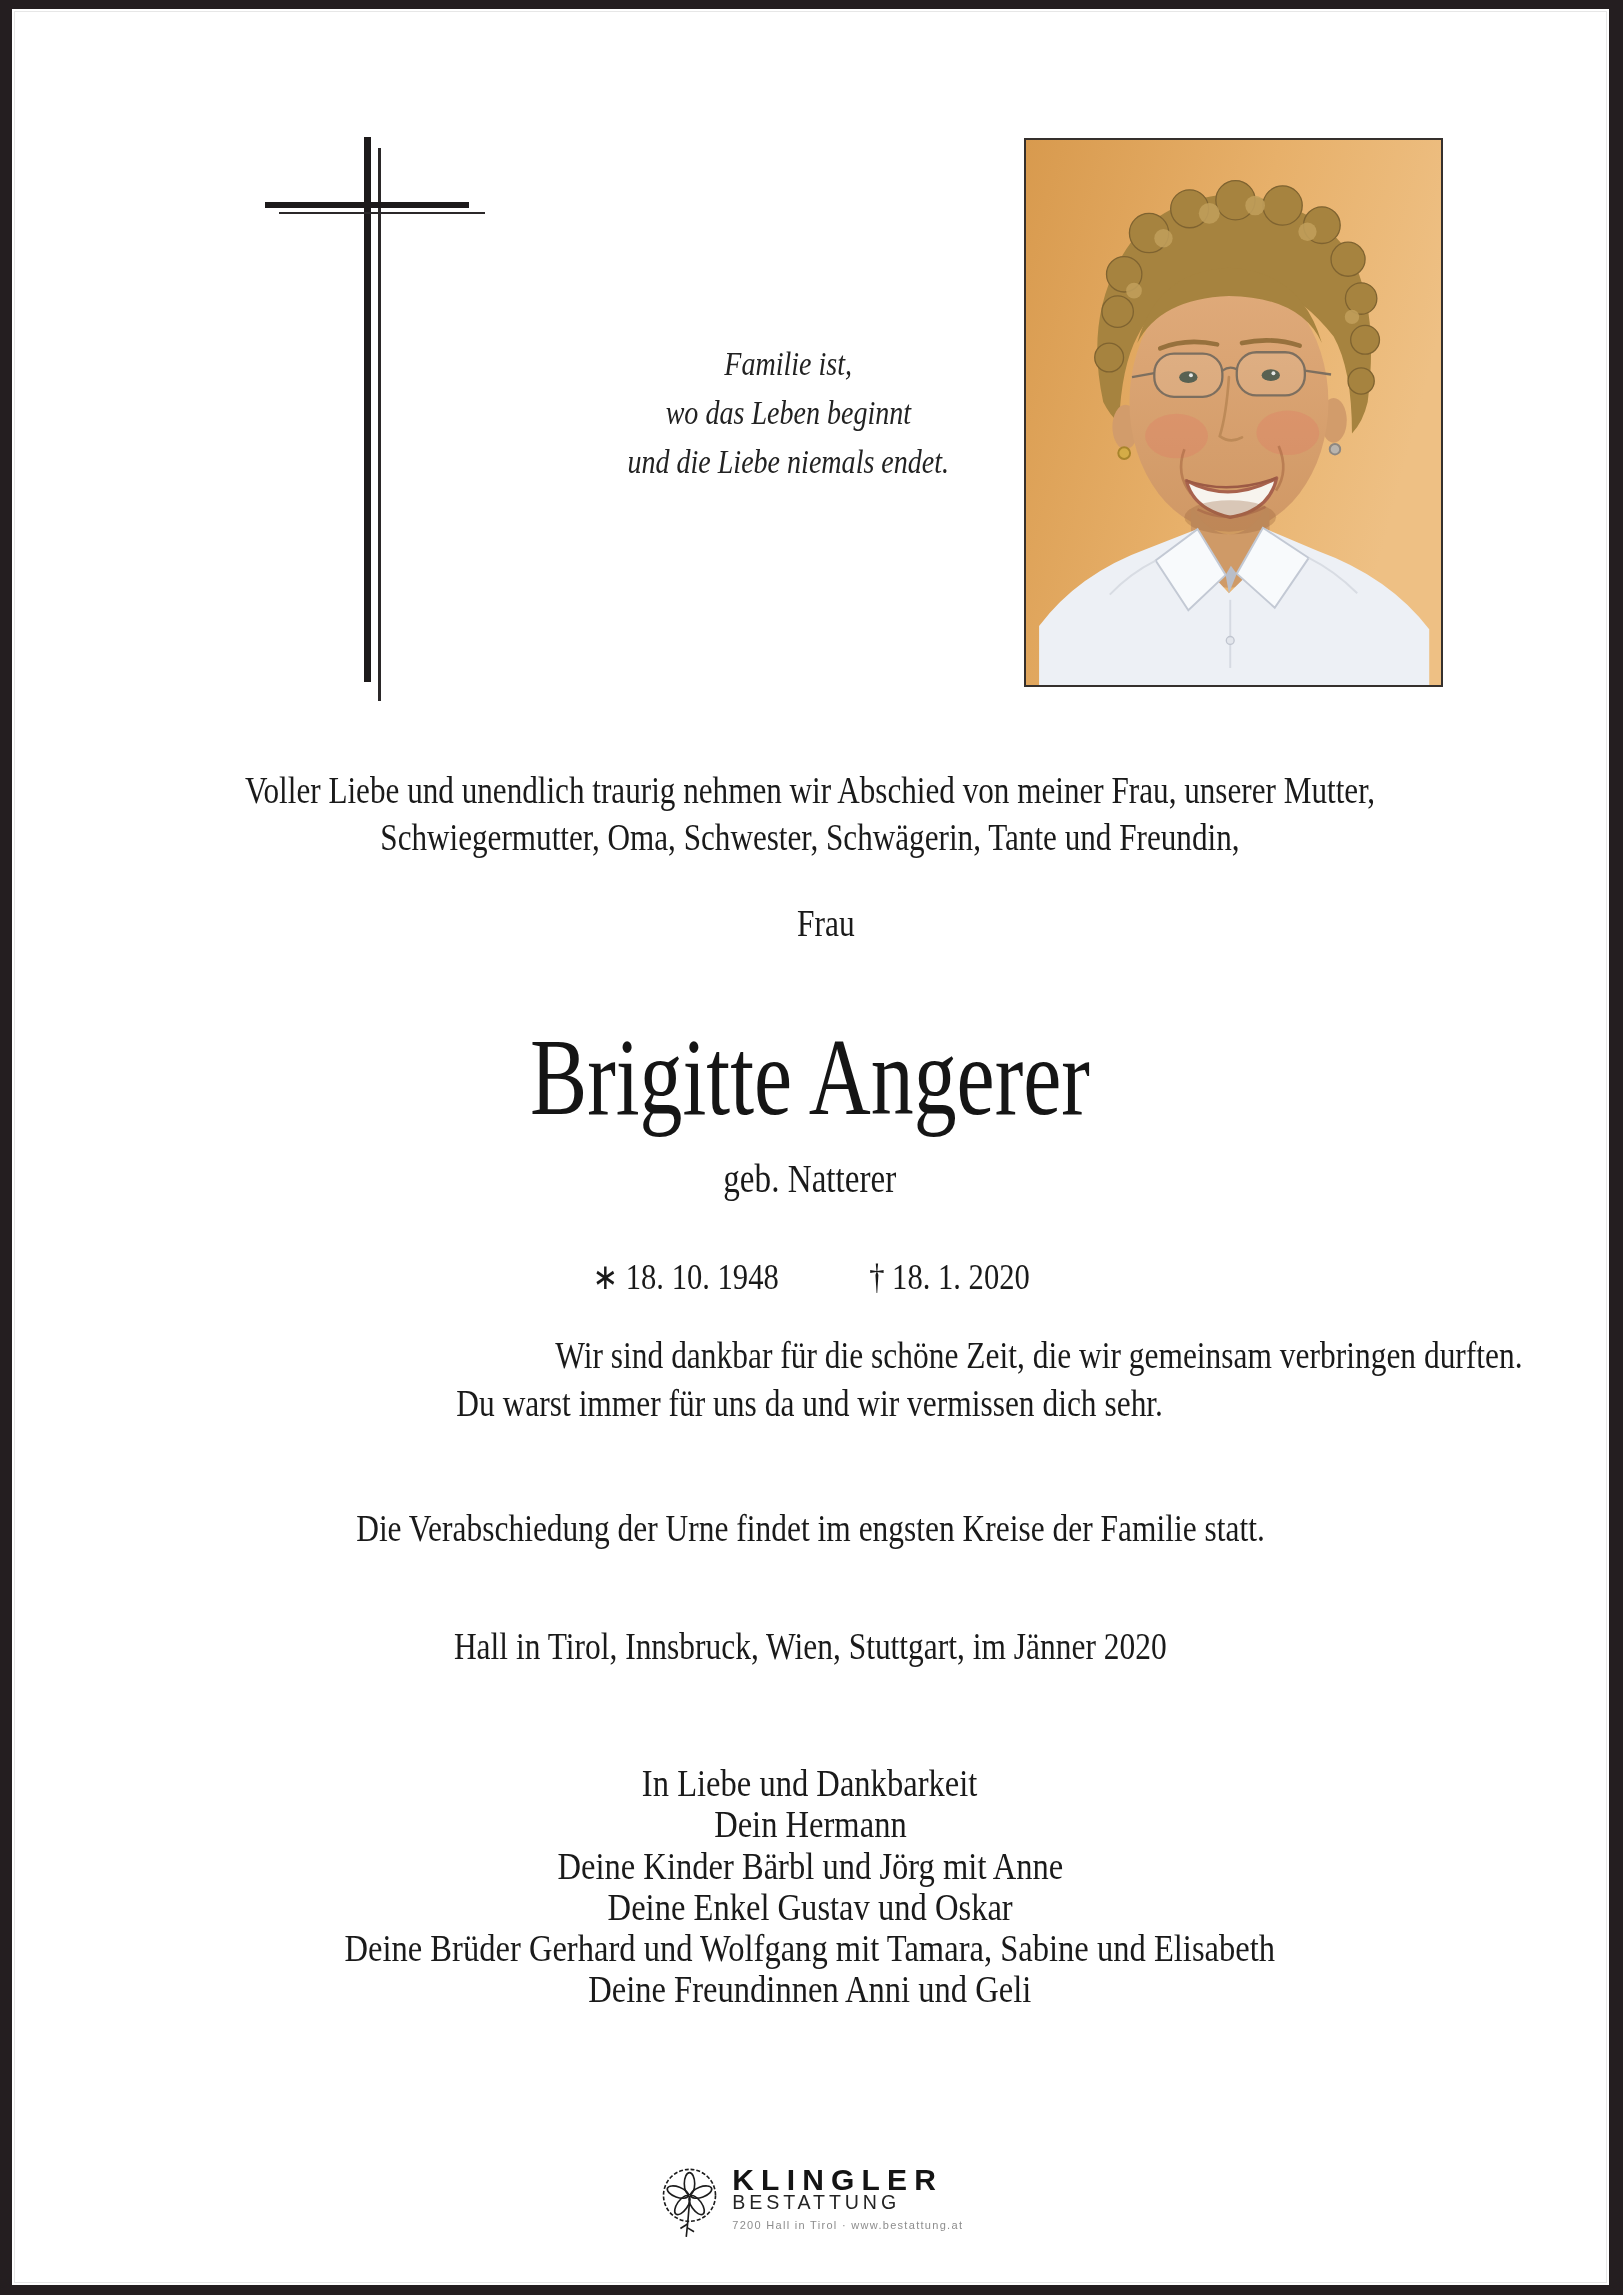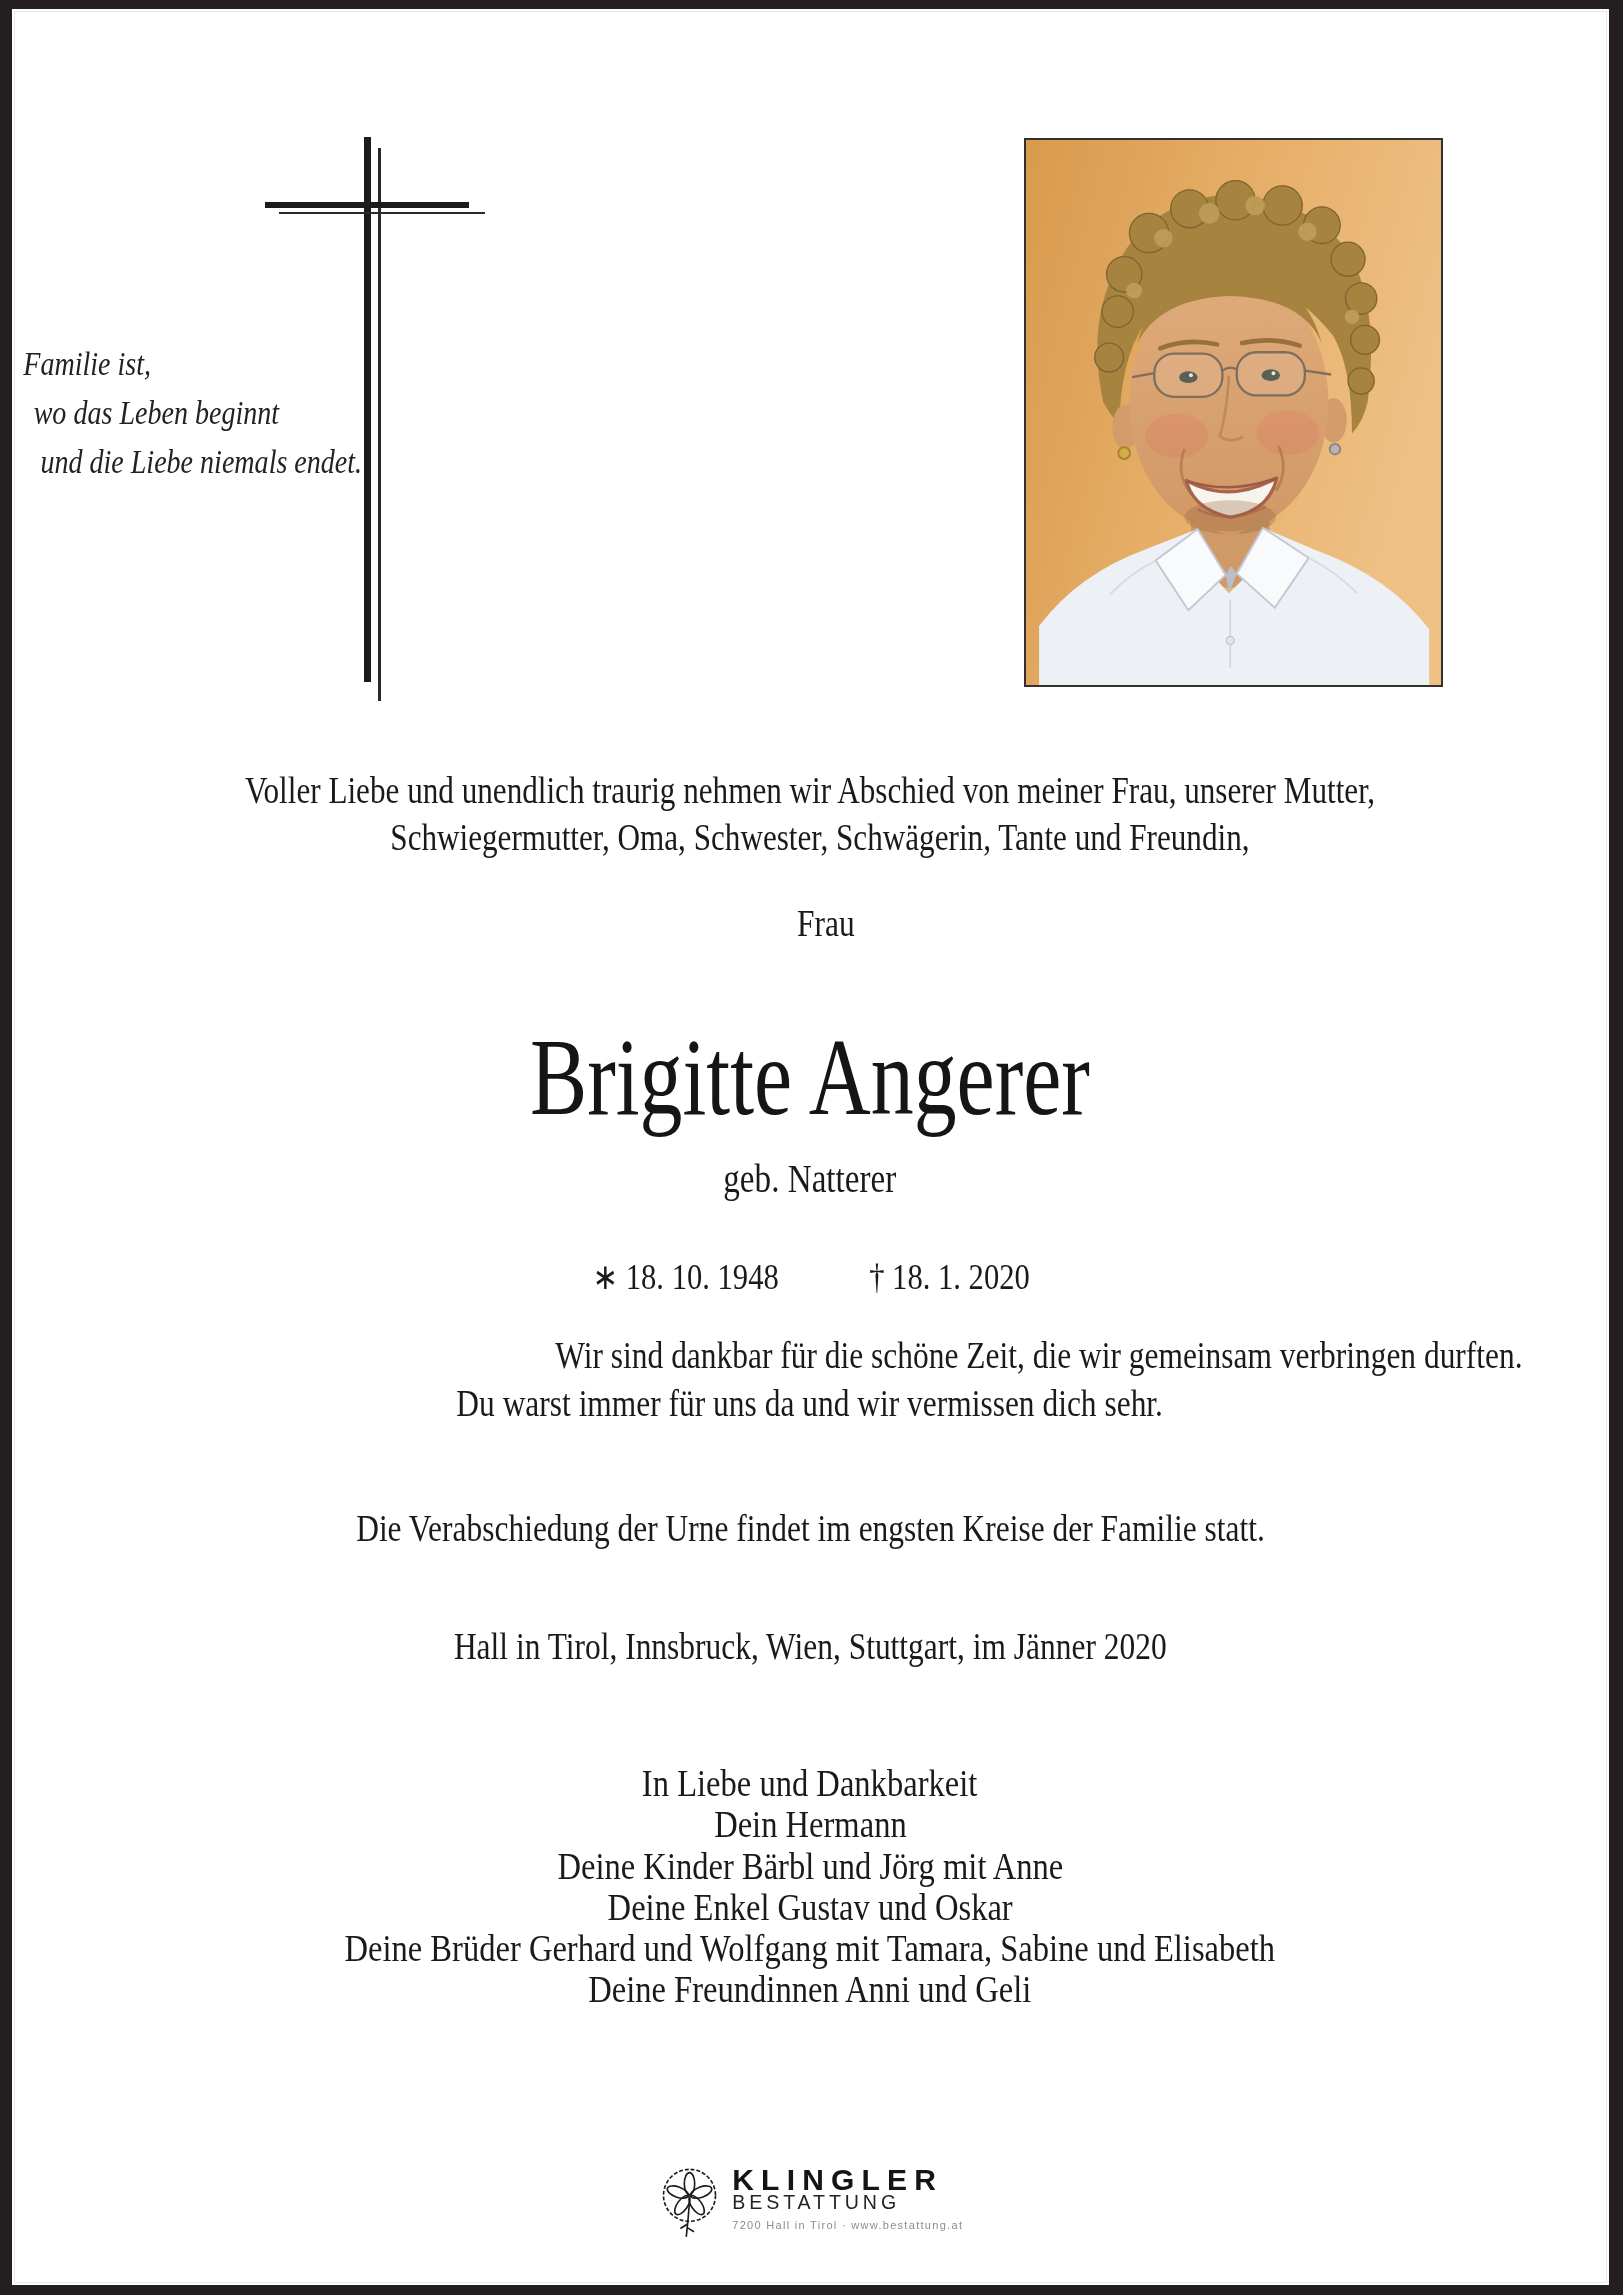--- a/index.html
+++ b/index.html
@@ -15,24 +15,24 @@
     font-family:"Liberation Serif", serif;
     color:#1a1a1a;
     overflow:hidden;
   }
   .page::after{
     content:"";position:absolute;inset:2px;border:1.3px solid #e7e7e7;pointer-events:none;
   }
   .line{position:absolute;left:0;width:1596px;text-align:center;white-space:nowrap;}
   .cx{display:inline-block;transform-origin:50% 50%;white-space:nowrap;}
   .s78{transform:scaleX(.78);} .s82{transform:scaleX(.82);} .s85{transform:scaleX(.85);} .s88{transform:scaleX(.88);}
-  .quote-block{position:absolute;top:331px;left:0;width:1553px;
+  .quote-block{position:absolute;top:331px;left:0;width:1553px;text-align:center;
     font-style:italic;font-size:33px;line-height:49px;color:#222;}
   .intro{top:758px;font-size:38px;line-height:47px;}
-  .intro2{top:805px;font-size:38px;line-height:47px;margin-left:10px;}
+  .intro2{top:805px;font-size:38px;line-height:47px;}
   .frau{top:895px;font-size:37px;line-height:39px;padding-left:16px;}
   .name{top:995px;font-size:110px;line-height:147px;font-weight:400;color:#151515;}
   .geb{top:1147px;font-size:39px;line-height:46px;}
   .dates{top:1242px;font-size:36px;line-height:52px;}
   .dates .gap{display:inline-block;width:60px;}
   .grat1{top:1323px;font-size:37px;line-height:47px;text-align:right;}
   .grat2{top:1371px;font-size:37px;line-height:47px;}
   .urn{top:1500px;font-size:37px;line-height:39px;}
   .place{top:1618px;font-size:37px;line-height:39px;}
   .m0{top:1754px;font-size:37px;line-height:41px;}

